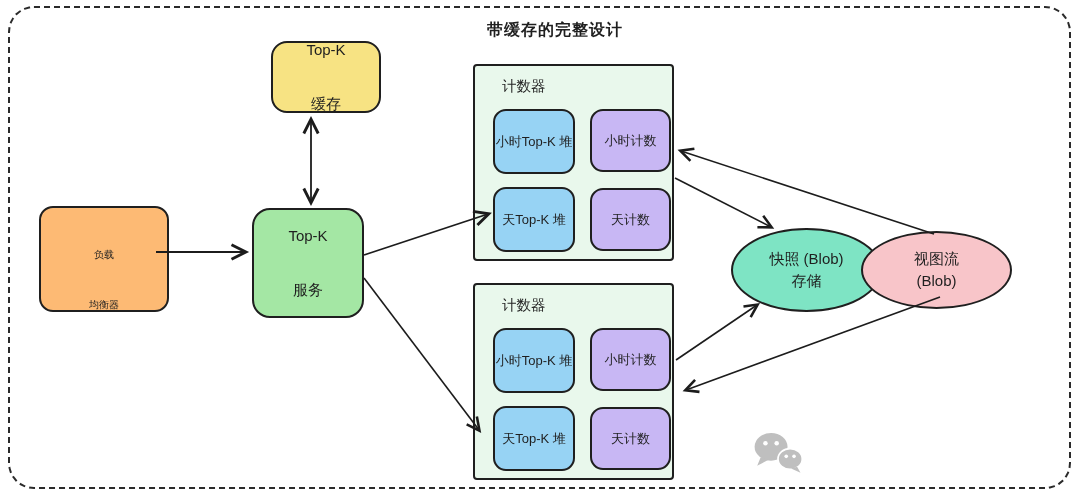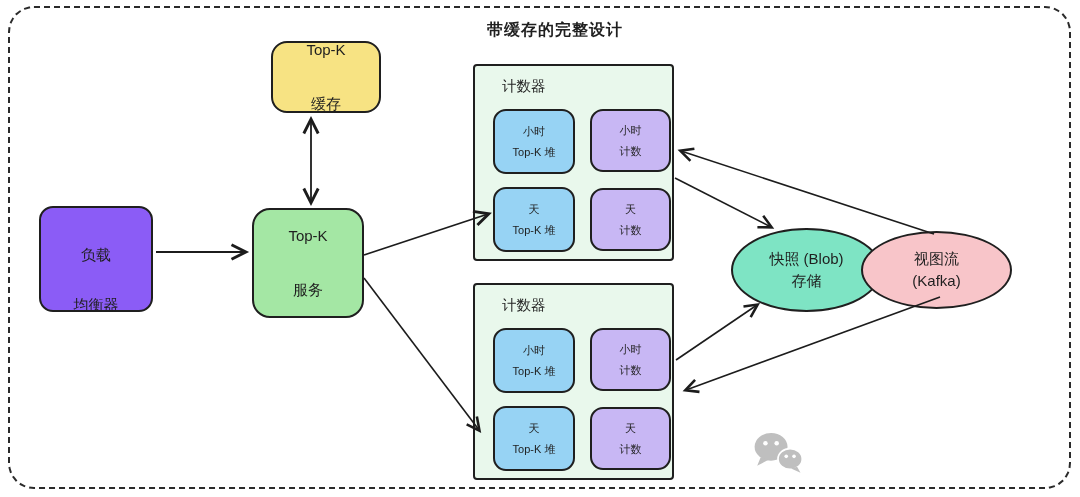--- a/index.html
+++ b/index.html
@@ -15,37 +15,37 @@
   .title{
     position:absolute;left:0;top:20px;width:1110px;text-align:center;
     font-size:16px;font-weight:600;letter-spacing:1px;
   }
   .node{
     position:absolute;border:2px solid #1f1f1f;box-sizing:border-box;
     display:flex;flex-direction:column;align-items:center;justify-content:center;
     text-align:center;font-size:15px;line-height:22px;gap:32px;
   }
   .lb{
-    left:39px;top:206px;width:114px;height:106px;border-radius:14px;
-    background:#8b5cf6;justify-content:flex-start;padding-top:5px;
-    font-size:15px;line-height:18px;
+    left:39px;top:206px;width:130px;height:106px;border-radius:14px;
+    background:#fdba74;justify-content:flex-start;padding-top:5px;
+    font-size:10px;line-height:18px;
   }
   .cache{left:271px;top:41px;width:110px;height:72px;border-radius:16px;background:#F7E383;}
   .service{left:252px;top:208px;width:112px;height:110px;border-radius:18px;background:#A4E7A4;}
   .counter{
     position:absolute;left:473px;width:201px;height:197px;border:2px solid #1f1f1f;
     box-sizing:border-box;border-radius:4px;background:#E9F8EC;
   }
   .counter1{top:64px;}
   .counter2{top:283px;}
   .counter-label{position:absolute;left:27px;top:11px;font-size:14.5px;font-weight:500;}
   .cell{
     position:absolute;border:2px solid #1f1f1f;box-sizing:border-box;border-radius:13px;
-    display:flex;flex-direction:column;align-items:center;justify-content:center;
-    text-align:center;font-size:11px;line-height:21px;
+    display:flex;flex-direction:row;align-items:center;justify-content:center;
+    text-align:center;font-size:13px;line-height:21px;
   }
   .cell.blue{background:#97D3F4;}
   .cell.purple{background:#C8B7F4;}
   .c-tl{left:18px;top:43px;width:82px;height:65px;}
   .c-tr{left:115px;top:43px;width:81px;height:63px;}
   .c-bl{left:18px;top:121px;width:82px;height:65px;}
   .c-br{left:115px;top:122px;width:81px;height:63px;}
   .ellipse{
     position:absolute;border:2.5px solid #1f1f1f;box-sizing:border-box;border-radius:50%;
     display:flex;flex-direction:column;align-items:center;justify-content:center;
@@ -132,21 +132,21 @@
   </div>
 </div>
 
 <div class="ellipse blob">
   <div>快照 (Blob)</div>
   <div>存储</div>
 </div>
 
 <div class="ellipse kafka">
   <div>视图流</div>
-  <div>(Kafka)</div>
+  <div>(Blob)</div>
 </div>
 
 <svg class="arrows" viewBox="0 0 1080 497">
   <defs>
     <marker id="arw" markerWidth="12" markerHeight="12" refX="8.5" refY="5" orient="auto-start-reverse">
       <polyline points="1,1 9,5 1,9" fill="none" stroke="#1c1c1c" stroke-width="1.6"></polyline>
     </marker>
   </defs>
   <line x1="156" y1="252" x2="245" y2="252" stroke="#1c1c1c" stroke-width="1.8" marker-end="url(#arw)"></line>
   <line x1="311" y1="120" x2="311" y2="202" stroke="#1c1c1c" stroke-width="1.8" marker-start="url(#arw)" marker-end="url(#arw)"></line>

